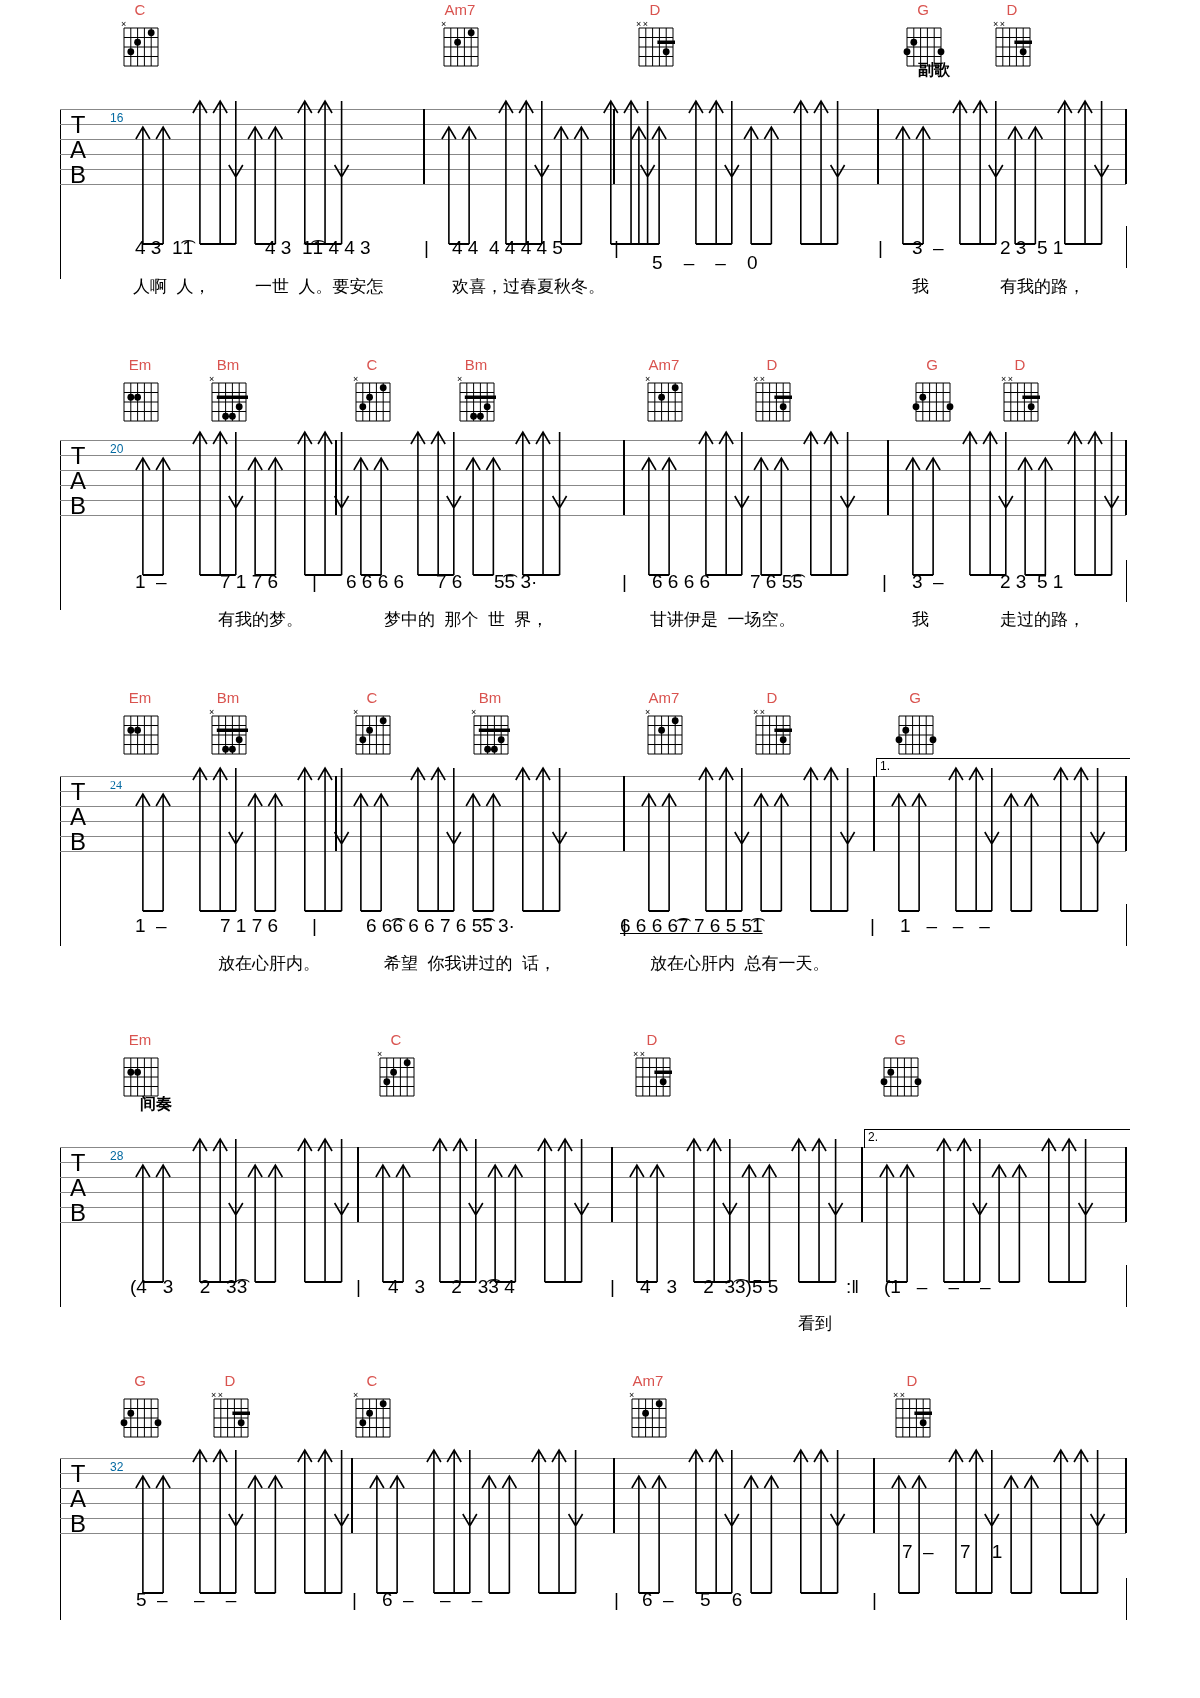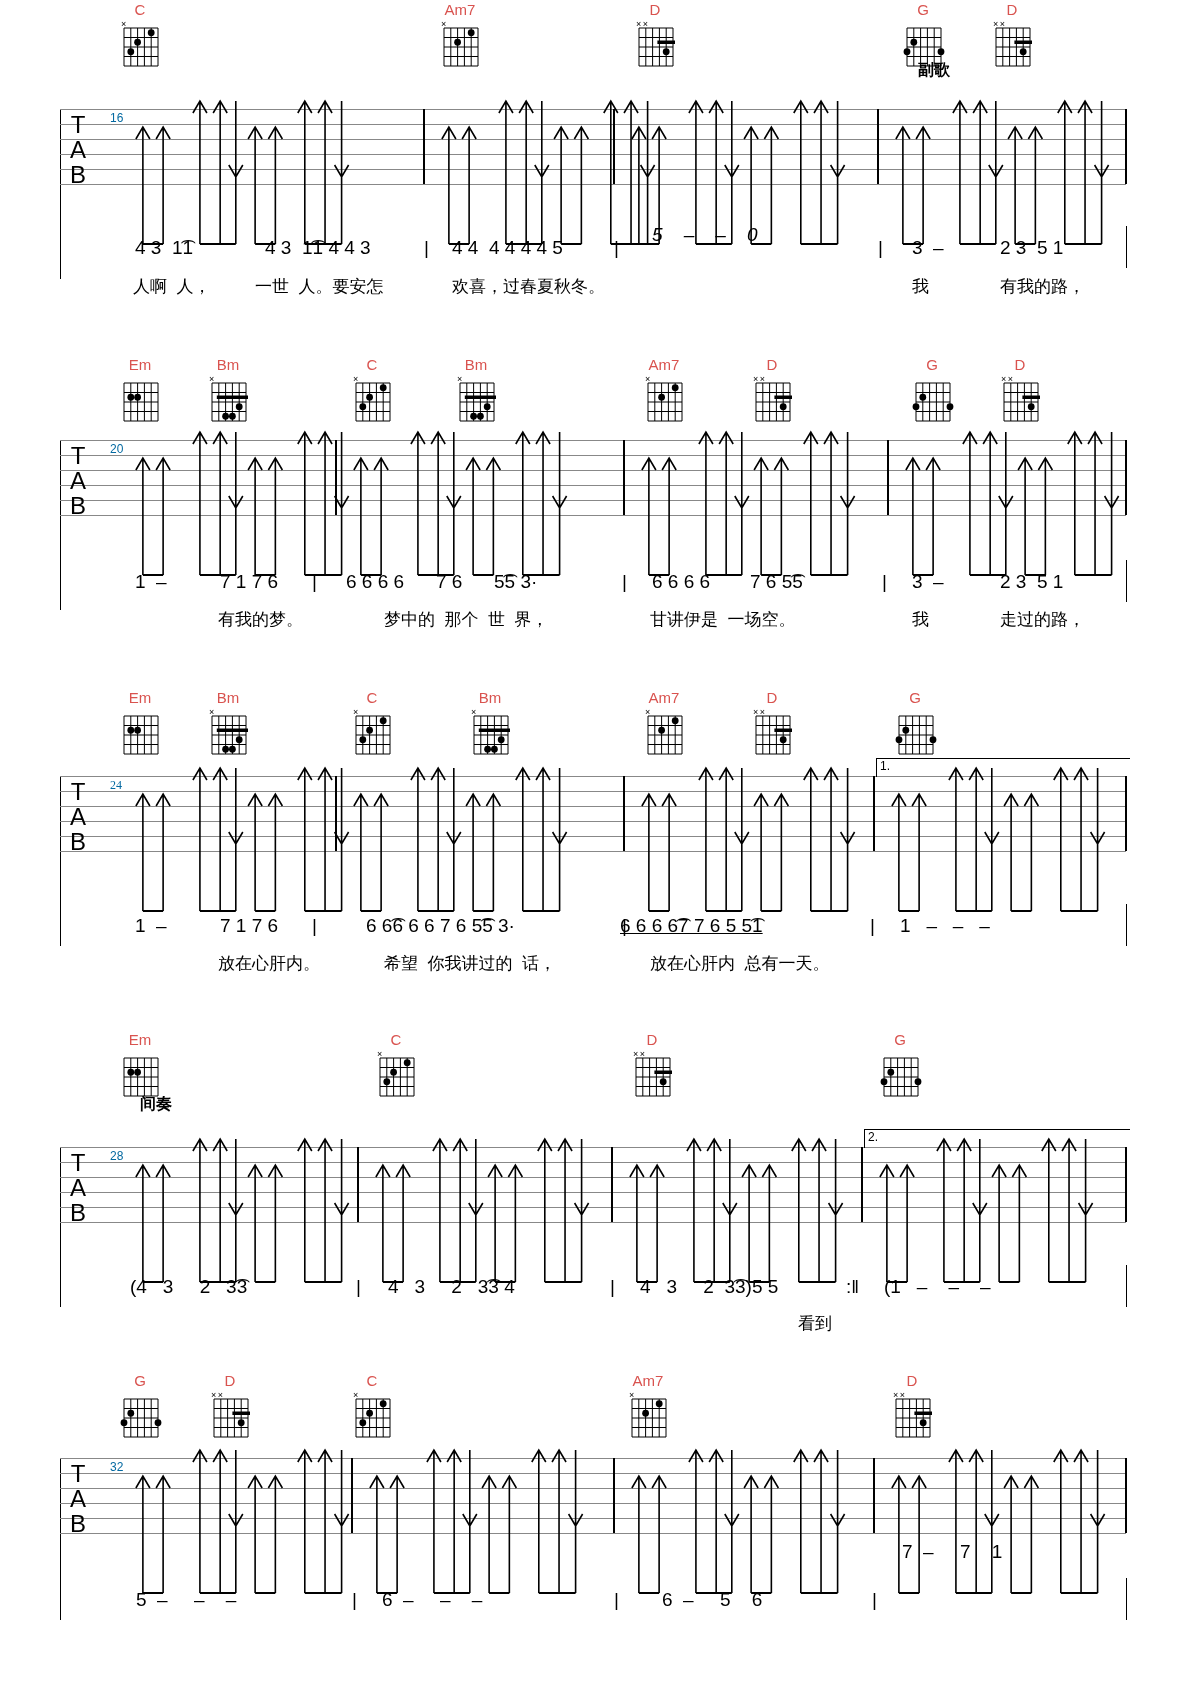--- a/index.html
+++ b/index.html
@@ -194,21 +194,21 @@
         <path d="M424 109 L424 184" stroke="#000" stroke-width="2"></path>
         <path d="M614 109 L614 184" stroke="#000" stroke-width="2"></path>
         <path d="M878 109 L878 184" stroke="#000" stroke-width="2"></path>
         <path d="M1126 109 L1126 184" stroke="#000" stroke-width="2"></path>
       </svg>
       <div class="jianpu" style="left: 135px; top: 238px; white-space: pre;">4 3  1͡1</div>
       <div class="jianpu" style="left: 265px; top: 238px; white-space: pre;">4 3  1͡1 4 4 3</div>
       <div class="jianpu" style="left: 424px; top: 238px; white-space: pre;">|</div>
       <div class="jianpu" style="left: 452px; top: 238px; white-space: pre;">4 4  4 4 4 4 5</div>
       <div class="jianpu" style="left: 614px; top: 238px; white-space: pre;">|</div>
-      <div class="jianpu" style="left: 652px; top: 225px; white-space: pre; font-style: italic;">5    –    –    0</div>
+      <div class="jianpu" style="left: 652px; top: 253px; white-space: pre;">5    –    –    0</div>
       <div class="jianpu" style="left: 878px; top: 238px; white-space: pre;">|</div>
       <div class="jianpu" style="left: 912px; top: 238px; white-space: pre;">3  –</div>
       <div class="jianpu" style="left: 1000px; top: 238px; white-space: pre;">2 3  5 1</div>
       <div class="left-bar" style="left: 60px; top: 226px; height: 42px;"></div>
       <div class="left-bar" style="left: 1126px; top: 226px; height: 42px;"></div>
       <div class="lyric" style="left: 133px; top: 275px; white-space: pre;">人啊  人，</div>
       <div class="lyric" style="left: 255px; top: 275px; white-space: pre;">一世  人。要安怎</div>
       <div class="lyric" style="left: 452px; top: 275px; white-space: pre;">欢喜，过春夏秋冬。</div>
       <div class="lyric" style="left: 912px; top: 275px; white-space: pre;">我</div>
       <div class="lyric" style="left: 1000px; top: 275px; white-space: pre;">有我的路，</div>
@@ -1025,19 +1025,19 @@
         <path d="M1060.8 1593 L1097.6 1593" stroke="#000" stroke-width="2"></path>
         <path d="M352 1458 L352 1533" stroke="#000" stroke-width="2"></path>
         <path d="M614 1458 L614 1533" stroke="#000" stroke-width="2"></path>
         <path d="M874 1458 L874 1533" stroke="#000" stroke-width="2"></path>
         <path d="M1126 1458 L1126 1533" stroke="#000" stroke-width="2"></path>
       </svg>
       <div class="jianpu" style="left: 136px; top: 1590px; white-space: pre;">5  –     –    –</div>
       <div class="jianpu" style="left: 352px; top: 1590px; white-space: pre;">|</div>
       <div class="jianpu" style="left: 382px; top: 1590px; white-space: pre;">6  –     –    –</div>
       <div class="jianpu" style="left: 614px; top: 1590px; white-space: pre;">|</div>
-      <div class="jianpu" style="left: 642px; top: 1590px; white-space: pre; margin-left: 20px;">6  –     5    6</div>
+      <div class="jianpu" style="left: 642px; top: 1590px; white-space: pre;">6  –     5    6</div>
       <div class="jianpu" style="left: 872px; top: 1590px; white-space: pre;">|</div>
       <div class="jianpu" style="left: 902px; top: 1542px; white-space: pre;">7  –     7    1</div>
       <div class="left-bar" style="left: 60px; top: 1578px; height: 42px;"></div>
       <div class="left-bar" style="left: 1126px; top: 1578px; height: 42px;"></div>
     </div>
   </div>
 
 </body></html>

